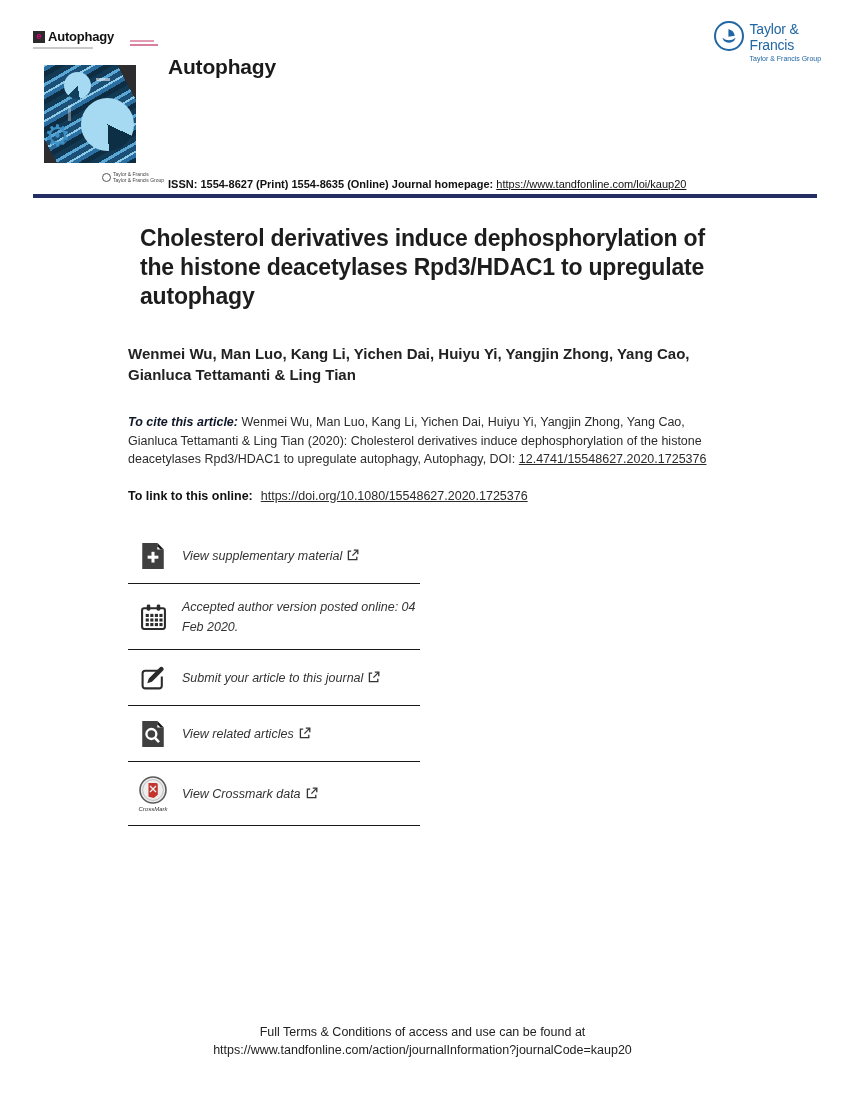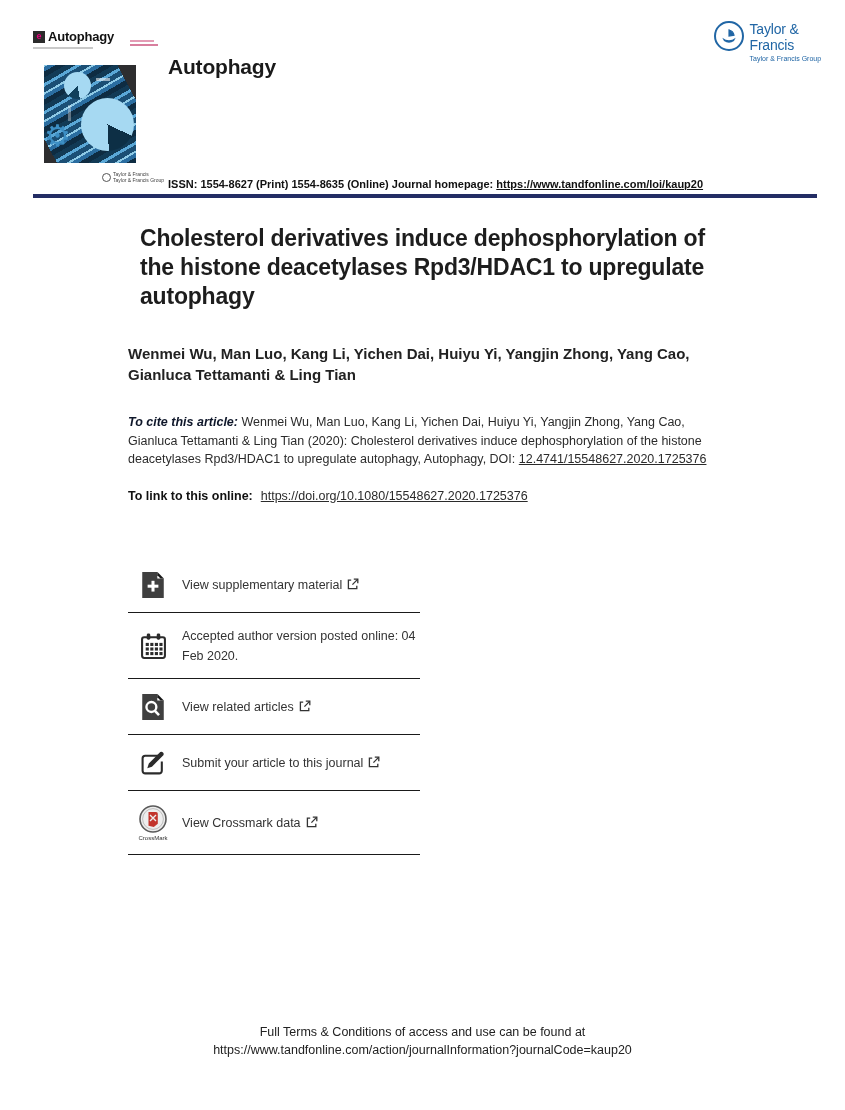--- a/index.html
+++ b/index.html
@@ -36,35 +36,35 @@
     font-family:"DejaVu Sans", sans-serif; }
   .cover .smudge1 { position:absolute; left:52px; top:13px; width:14px; height:3px; background:rgba(255,255,255,.55); }
   .cover .smudge2 { position:absolute; left:24px; top:40px; width:3px; height:16px; background:rgba(255,255,255,.35); }
 
   
   .journal-title { position:absolute; left:168px; top:55px; font-size:21px; font-weight:bold; color:#1a1a1a; letter-spacing:-0.2px; }
   .tiny-tf { position:absolute; left:102px; top:172px; display:flex; align-items:center; gap:2px; }
   .tiny-tf .c { width:9px; height:9px; border-radius:50%; border:1px solid #555; }
   .tiny-tf .txt { font-size:5px; color:#444; line-height:1.1; }
   .issn-line { position:absolute; left:168px; top:178px; font-size:11px; font-weight:600; color:#111; }
-  .issn-line a { color:#111; text-decoration:underline; font-weight:700; }
+  .issn-line a { color:#111; text-decoration:underline; font-weight:400; }
   .navy-rule { position:absolute; left:33px; top:194px; width:784px; height:4px; background:#232d64; }
 
   
   .art-title { position:absolute; left:128px; top:224px; width:600px; font-size:23px; line-height:1.26; font-weight:bold; color:#1d1d1d; letter-spacing:-0.2px;margin-left:12px; }
   .authors { position:absolute; left:128px; top:344px; width:575px; font-size:15px; line-height:1.38; font-weight:600; color:#222; }
   .cite { position:absolute; left:128px; top:413px; width:608px; font-size:12.5px; line-height:1.48; color:#2b2b2b; }
   .cite b { color:#0f172a;font-style:italic; }
   .cite .doi { text-decoration:underline; color:#2b2b2b; }
   .tolink { position:absolute; left:128px; top:489px; font-size:12.5px; color:#111; }
   .tolink b { margin-right:8px; }
   .tolink a { color:#2b2b2b; text-decoration:underline; font-weight:normal;margin-top:36px; }
 
   
-  .actions { position:absolute; left:128px; top:557px; width:292px; }
+  .actions { position:absolute; left:128px; top:528px; width:292px;font-style:italic; }
   .action-row { display:flex; align-items:center; gap:14px; padding:13px 4px 13px 10px; border-bottom:1px solid #1a1a1a; min-height:56px; }
   .action-row .ic { flex:0 0 30px; display:flex; flex-direction:column; align-items:center; }
   .action-row .lbl { font-size:12.5px; color:#333; line-height:1.4; display:inline; }
   .ext { display:inline-block; vertical-align:-1px; margin-left:5px; }
   .cm-caption { font-size:6px; color:#333; margin-top:1px; }
 
   
   .footer { position:absolute; left:0; top:1023px; width:100%; text-align:center; font-size:12.5px; line-height:1.45; color:#222; }
 </style>
 </head>
@@ -170,55 +170,55 @@
           </g>
         </svg>
       </div>
       <div>
         <span class="lbl">Accepted author version posted online: 04 Feb 2020.</span>
       </div>
     </div>
 
     <div class="action-row">
       <div class="ic">
+        <svg width="27" height="27" viewBox="0 0 26 26">
+          <path d="M20 6.5 H5 a2.5 2.5 0 0 0 -2.5 2.5 v12 a2.5 2.5 0 0 0 2.5 2.5 h13.5 a2.5 2.5 0 0 0 2.5 -2.5 V12" fill="none" stroke="#2b2b2b" stroke-width="2"></path>
+          <path d="M10.5 16.5 L21.5 5.5 a2.2 2.2 0 0 1 3 3 L13.5 19.5 l-4.5 1.5 z" fill="#2b2b2b" transform="translate(-2,-2.5)"></path>
+        </svg>
+      </div>
+      <div>
+        <span class="lbl">Submit your article to this journal</span><span class="ext"><svg width="12" height="12" viewBox="0 0 12 12">
+              <path d="M4.2 2.2 H1.4 V10.6 H9.8 V7.8" fill="none" stroke="#333" stroke-width="1.3"></path>
+              <path d="M5.4 6.6 L10.6 1.4" stroke="#333" stroke-width="1.3"></path>
+              <path d="M6.8 1.2 H10.8 V5.2" fill="none" stroke="#333" stroke-width="1.3"></path>
+            </svg></span>
+      </div>
+    </div>
+
+    <div class="action-row">
+      <div class="ic">
         <svg width="26" height="28" viewBox="0 0 24 26">
           <path d="M2 1 h14 l6 6 v18 H2 z" fill="#3f3f3f"></path>
           <path d="M16 1 l6 6 h-6 z" fill="#ffffff"></path>
           <path d="M16 1 l6 6 h-3 l-3 -3 z" fill="#161616"></path>
           <circle cx="10.5" cy="13" r="4.6" fill="none" stroke="#fff" stroke-width="2.2"></circle>
           <path d="M13.8 16.5 L17.6 20.5" stroke="#fff" stroke-width="2.4"></path>
         </svg>
       </div>
       <div>
         <span class="lbl">View related articles</span><span class="ext"><svg width="12" height="12" viewBox="0 0 12 12">
               <path d="M4.2 2.2 H1.4 V10.6 H9.8 V7.8" fill="none" stroke="#333" stroke-width="1.3"></path>
               <path d="M5.4 6.6 L10.6 1.4" stroke="#333" stroke-width="1.3"></path>
               <path d="M6.8 1.2 H10.8 V5.2" fill="none" stroke="#333" stroke-width="1.3"></path>
             </svg></span>
       </div>
     </div>
 
     <div class="action-row">
       <div class="ic">
-        <svg width="27" height="27" viewBox="0 0 26 26">
-          <path d="M20 6.5 H5 a2.5 2.5 0 0 0 -2.5 2.5 v12 a2.5 2.5 0 0 0 2.5 2.5 h13.5 a2.5 2.5 0 0 0 2.5 -2.5 V12" fill="none" stroke="#2b2b2b" stroke-width="2"></path>
-          <path d="M10.5 16.5 L21.5 5.5 a2.2 2.2 0 0 1 3 3 L13.5 19.5 l-4.5 1.5 z" fill="#2b2b2b" transform="translate(-2,-2.5)"></path>
-        </svg>
-      </div>
-      <div>
-        <span class="lbl">Submit your article to this journal</span><span class="ext"><svg width="12" height="12" viewBox="0 0 12 12">
-              <path d="M4.2 2.2 H1.4 V10.6 H9.8 V7.8" fill="none" stroke="#333" stroke-width="1.3"></path>
-              <path d="M5.4 6.6 L10.6 1.4" stroke="#333" stroke-width="1.3"></path>
-              <path d="M6.8 1.2 H10.8 V5.2" fill="none" stroke="#333" stroke-width="1.3"></path>
-            </svg></span>
-      </div>
-    </div>
-
-    <div class="action-row">
-      <div class="ic">
         <svg width="30" height="30" viewBox="0 0 30 30">
           <circle cx="15" cy="15" r="13" fill="#ededed" stroke="#5a5a5a" stroke-width="1.6"></circle>
           <circle cx="15" cy="15" r="10.4" fill="none" stroke="#bdbdbd" stroke-width="1"></circle>
           <path d="M10.5 8 h7.5 a1.8 1.8 0 0 1 1.8 1.8 v10 l-4 3.2 -5.3 -1.2 z" fill="#c2342c"></path>
           <path d="M12 11 l6 6 M18 11 l-6 6" stroke="#ededed" stroke-width="1.4"></path>
         </svg>
         <div class="cm-caption">CrossMark</div>
       </div>
       <div>
         <span class="lbl">View Crossmark data</span><span class="ext"><svg width="12" height="12" viewBox="0 0 12 12">

